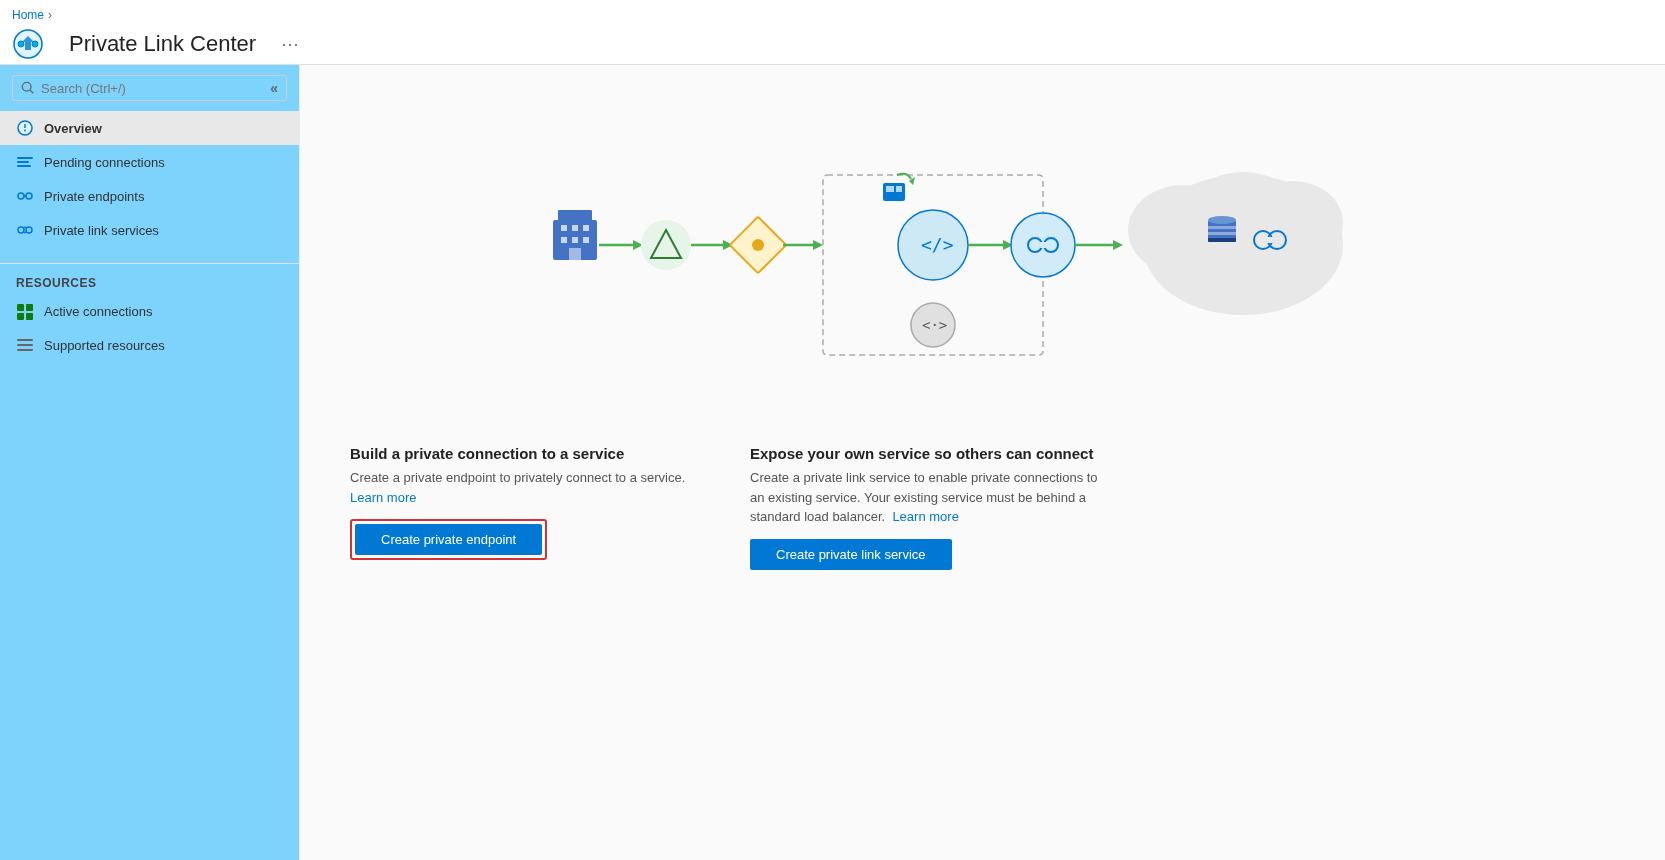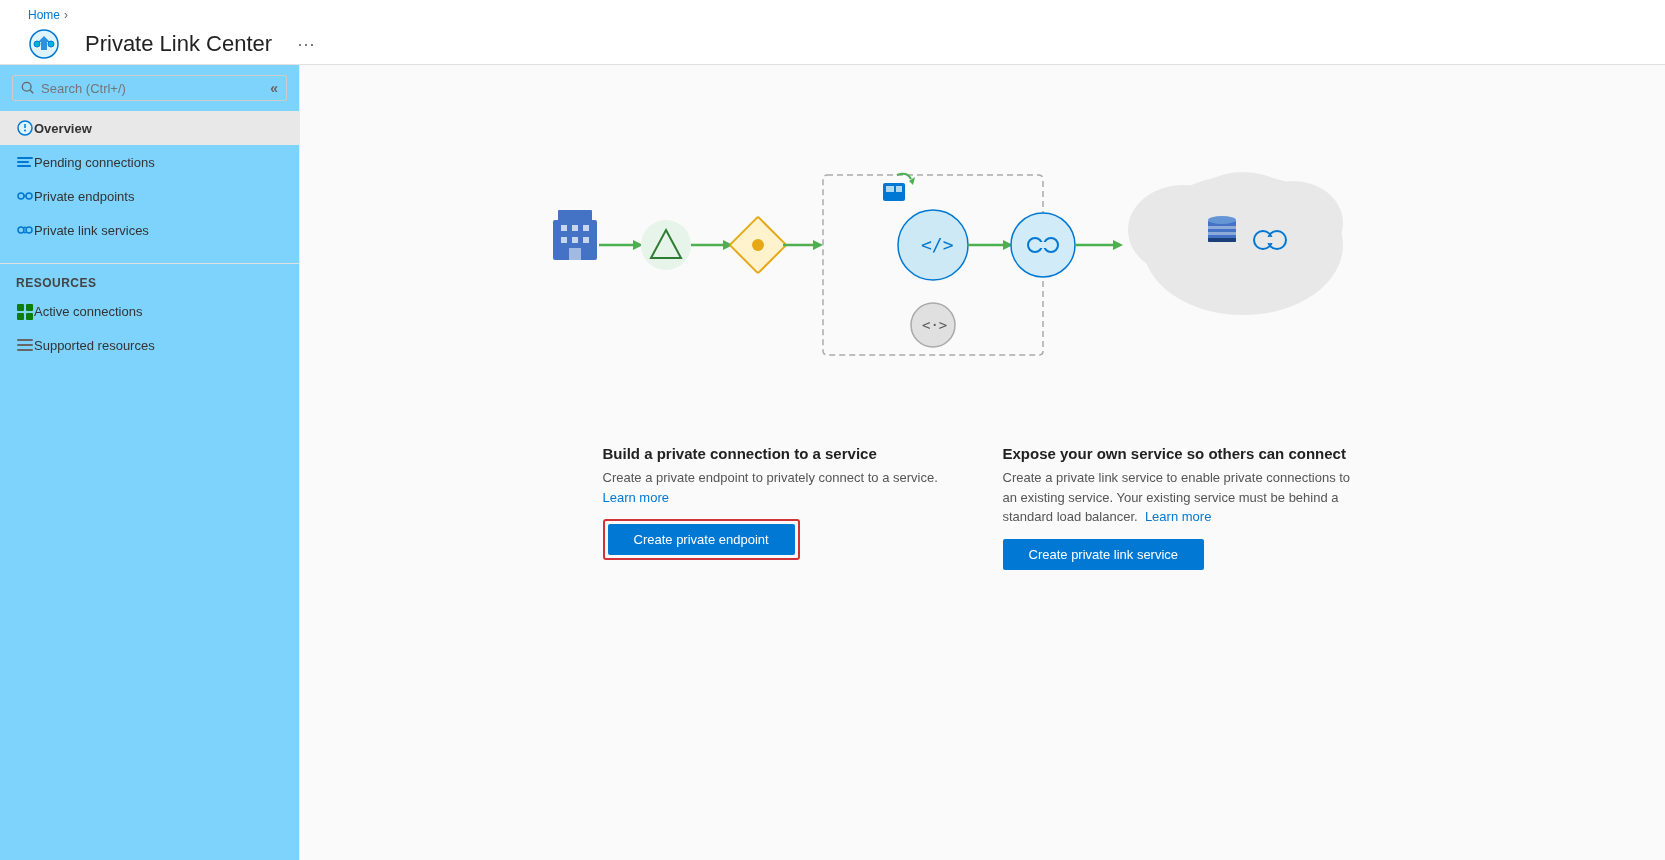--- a/index.html
+++ b/index.html
@@ -1,49 +1,49 @@
 <!DOCTYPE html>
 <html><head>
   <meta charset="utf-8">
   <style>
     * { box-sizing: border-box; margin: 0; padding: 0; }
     body { font-family: 'Segoe UI', sans-serif; font-size: 13px; background: #fff; color: #333; display: flex; flex-direction: column; height: 860px; overflow: hidden; }
 
     
-    .header { padding: 8px 16px 4px 28px; border-bottom: 1px solid #e0e0e0; }
+    .header { padding: 8px 16px 4px 12px; border-bottom: 1px solid #e0e0e0; }
     .breadcrumb { display: flex; align-items: center; gap: 4px; font-size: 12px; color: #0078d4; margin-bottom: 6px; }
     .breadcrumb span { color: #666; }
     .title-row { display: flex; align-items: center; gap: 25px; }
     .title-icon { width: 32px; height: 32px; }
     .title-text { font-size: 22px; font-weight: 300; color: #222; }
     .title-more { font-size: 18px; color: #666; cursor: pointer; }
 
     
     .layout { display: flex; flex: 1; overflow: hidden; }
 
     
     .sidebar { width: 300px; min-width: 300px; border-right: 1px solid #e8e8e8; display: flex; flex-direction: column; overflow-y: auto; background: #7dd3fc; }
     .search-box { margin: 10px 12px; border: 1px solid #ccc; border-radius: 2px; display: flex; align-items: center; padding: 4px 8px; gap: 6px; }
     .search-box input { border: none; outline: none; font-size: 13px; color: #555; width: 180px; background: transparent; }
     .collapse-btn { margin-left: auto; color: #666; cursor: pointer; font-size: 14px; font-weight: bold; }
 
-    .nav-item { display: flex; align-items: center; padding: 8px 16px; cursor: pointer; color: #333; font-size: 13px; }
+    .nav-item { display: flex; align-items: center; gap: 10px; padding: 8px 16px; cursor: pointer; color: #333; font-size: 13px; }
     .nav-item.active { background: #e8e8e8; font-weight: 600; }
     .nav-icon { width: 18px; height: 18px; flex-shrink: 0; display: flex; align-items: center; justify-content: center; }
 
     .section-label { font-size: 12px; font-weight: 600; color: #444; padding: 12px 16px 4px 16px; text-transform: uppercase; letter-spacing: 0.5px; border-top: 1px solid #e0e0e0; margin-top: 16px; }
 
     
     .main { flex: 1; overflow-y: auto; padding: 20px 30px; background: #fafafa; }
 
     
     .diagram-container { display: flex; justify-content: center; align-items: center; padding: 20px 0 40px 0; }
 
     
-    .cards-section { display: flex; justify-content: center; gap: 40px; margin-top: 20px; padding: 0 20px; }
+    .cards-section { display: flex; gap: 40px; margin-top: 20px; padding: 0 20px; }
     .card { max-width: 360px; }
     .card-title { font-size: 15px; font-weight: 600; color: #222; margin-bottom: 6px; }
     .card-desc { font-size: 13px; color: #555; line-height: 1.5; margin-bottom: 12px; }
     .card-desc a { color: #0078d4; text-decoration: none; }
 
     .btn-primary { background: #0078d4; color: #fff; border: none; padding: 8px 26px; font-size: 13px; cursor: pointer; border-radius: 2px; }
 
     .btn-wrapper-highlight { border: 2px solid #d13438; padding: 3px; display: inline-block; border-radius: 3px; }
   </style>
 </head>

